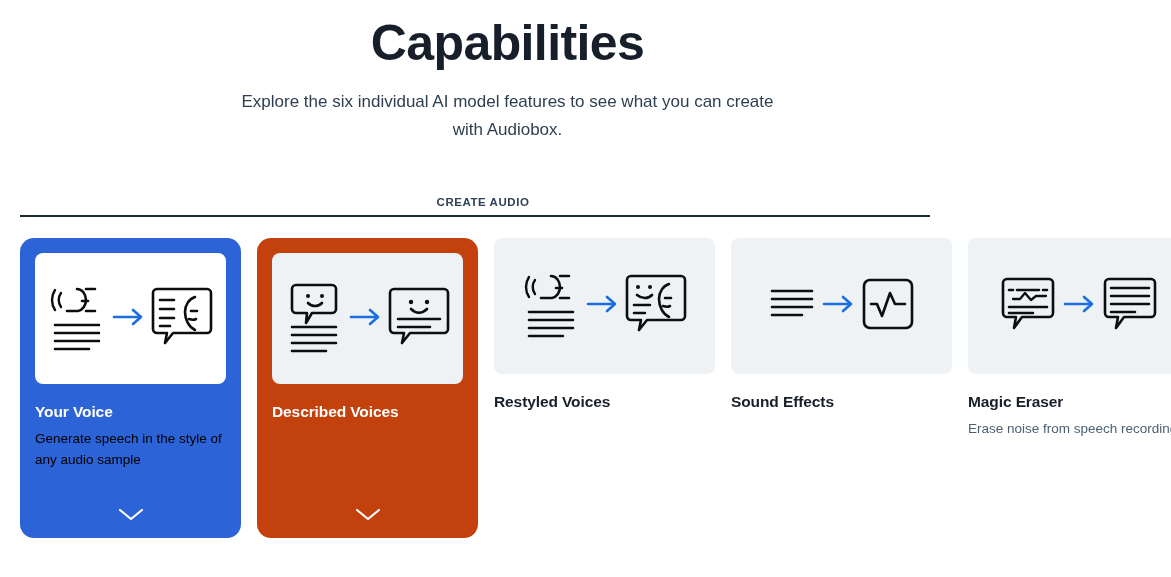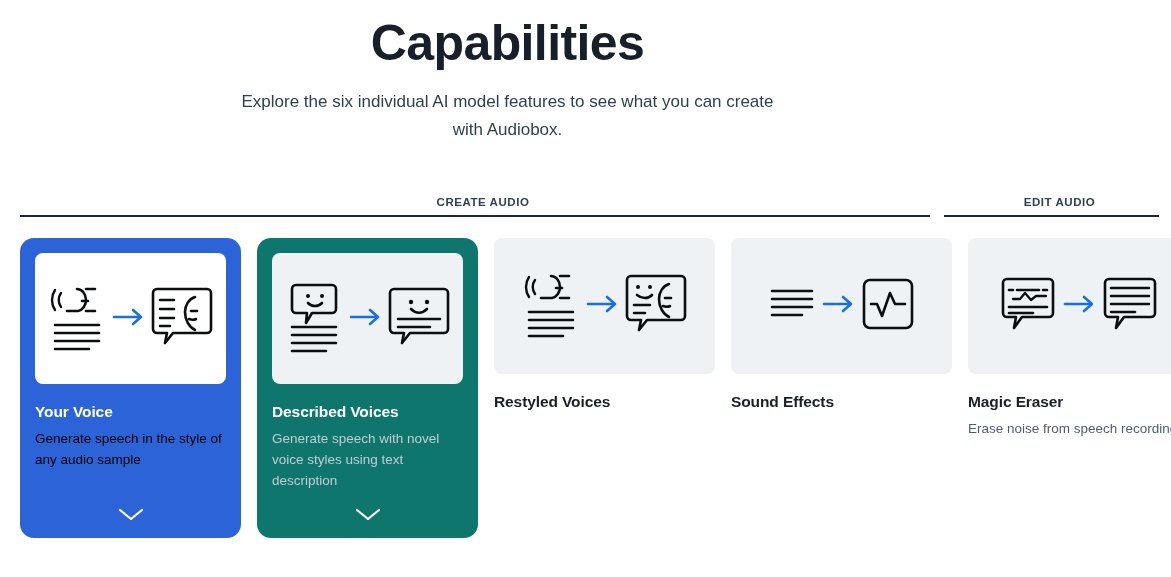--- a/index.html
+++ b/index.html
@@ -72,21 +72,21 @@
     position: relative;
   }
   .card + .card { margin-left: 16px; }
 
   .card.filled {
     border-radius: 14px;
     padding: 15px 15px 0 15px;
     height: 300px;
   }
   .card.filled.blue { background: #2c63d7; margin-left: 0; }
-  .card.filled.dark { background: #0f766e; }
+  .card.filled.dark { background: #c2410c; }
   .card.plain { padding: 0; }
 
   .icon-panel {
     border-radius: 8px;
     height: 131px;
     display: flex;
     align-items: center;
     justify-content: center;
   }
   .card.blue .icon-panel { background: #ffffff; }
@@ -134,24 +134,20 @@
 <div class="page">
 
   <div class="header">
     <div class="page-title">Capabilities</div>
     <div class="page-subtitle">Explore the six individual AI model features to see what you can create with Audiobox.</div>
   </div>
 
   <div class="section-bars">
     <div class="section-bar create">
       <div class="section-bar-label">CREATE AUDIO</div>
-      <div class="section-bar-rule"></div>
-    </div>
-    <div class="section-bar edit">
-      <div class="section-bar-label">EDIT AUDIO</div>
       <div class="section-bar-rule"></div>
     </div>
   </div>
 
   <div class="cards">
 
     <div class="card filled blue">
       <div class="icon-panel">
         <div class="icon-row">
           <span>
@@ -215,21 +211,20 @@
               <path d="M6 4 h50 a4 4 0 0 1 4 4 v36 a4 4 0 0 1 -4 4 H22 l-8 10 2 -10 H6 a4 4 0 0 1 -4 -4 V8 a4 4 0 0 1 4 -4 z"></path>
               <circle cx="23" cy="17" r="2.2" fill="#0b0d0f" stroke="none"></circle>
               <circle cx="39" cy="17" r="2.2" fill="#0b0d0f" stroke="none"></circle>
               <path d="M23 24 c5 5 11 5 16 0"></path>
               <path d="M10 34 h42 M10 42 h32"></path>
             </svg>
           </span>
         </div>
       </div>
       <div class="card-title">Described Voices</div>
-      <div class="card-desc">Generate speech with novel voice styles using text description</div>
       <div class="chevron">
         <span>
           <svg width="26" height="15" viewBox="0 0 26 15" fill="none" stroke="#ffffff" stroke-width="2.2" stroke-linecap="round" stroke-linejoin="round">
             <path d="M2 3 l11 9 l11 -9"></path>
           </svg>
         </span>
       </div>
     </div>
 
     <div class="card plain">

